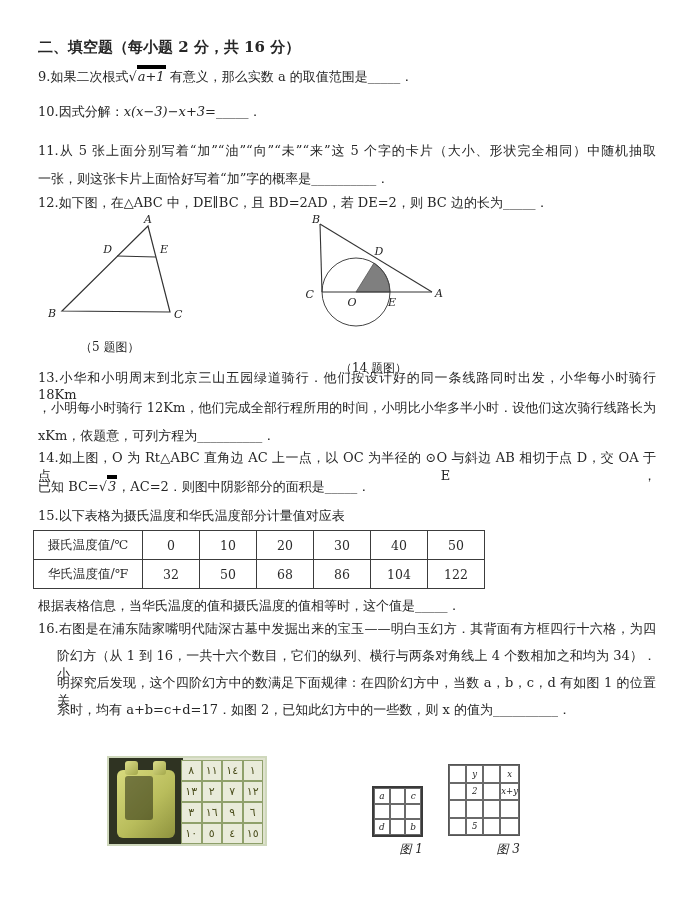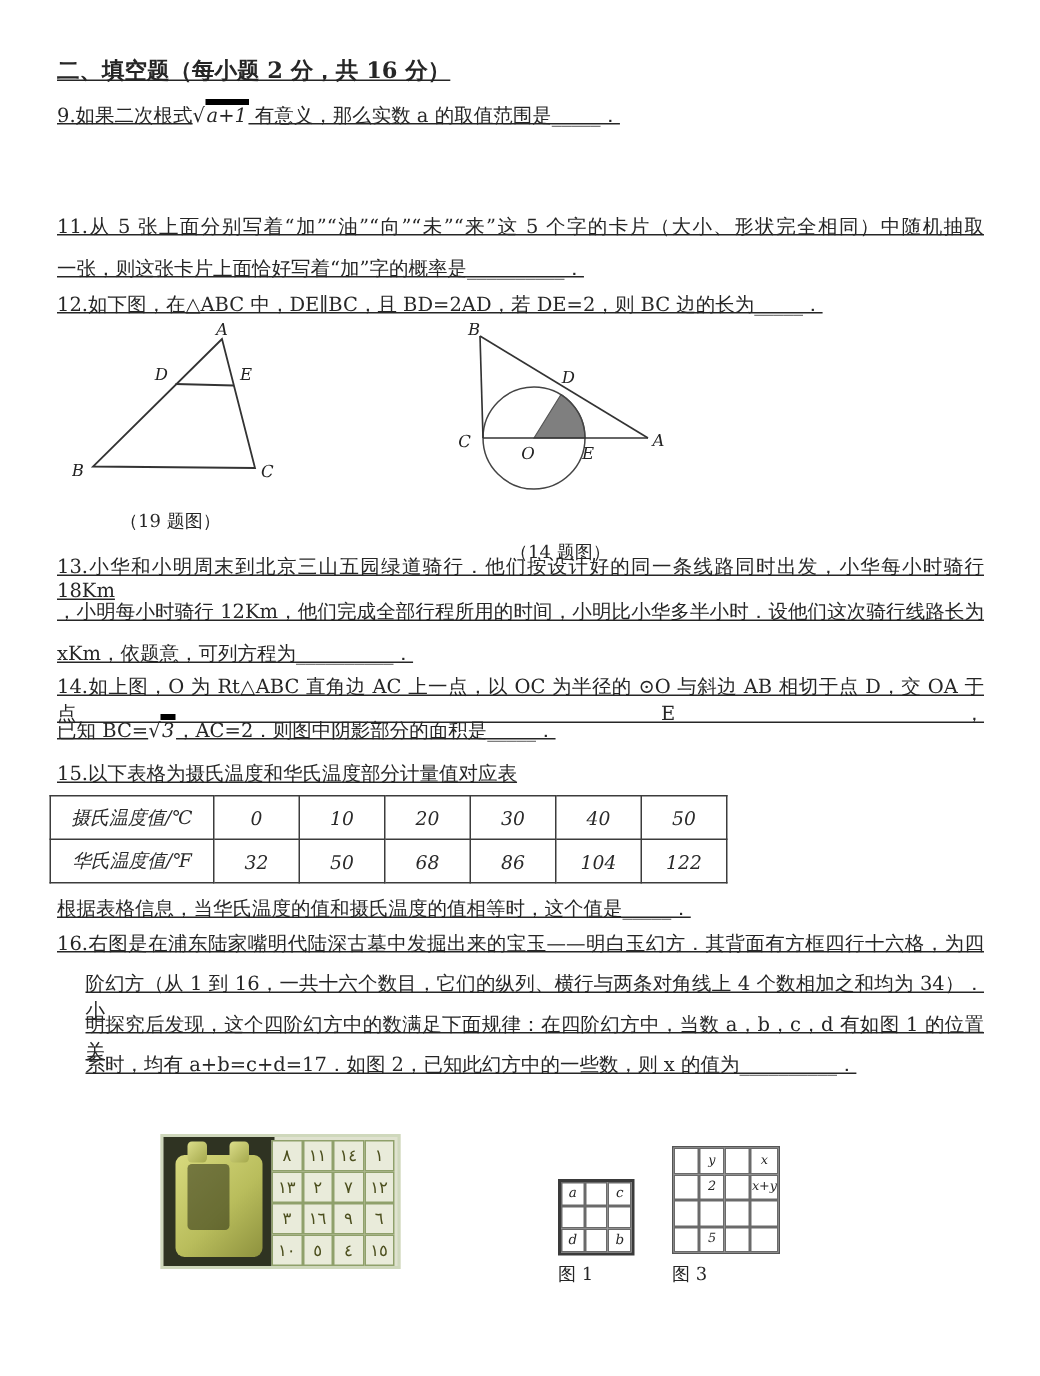--- a/index.html
+++ b/index.html
@@ -1,30 +1,30 @@
 <!DOCTYPE html>
 <html><head>
 <meta charset="utf-8">
 <style>
   html,body { margin:0; padding:0; background:#ffffff; }
   .page {
     position:relative; width:693px; height:917px; background:#ffffff;
     font-family:"DejaVu Serif","Liberation Serif",serif;
     color:#262626; overflow:hidden;
   }
-  .line { position:absolute; left:38px; width:618px; font-size:13px; white-space:nowrap;text-decoration:underline; }
+  .line { position:absolute; left:38px; width:618px; font-size:13px; white-space:nowrap; }
   .just { white-space:normal; text-align:justify; text-align-last:justify; }
   .title { font-weight:bold; font-size:15px; }
   .mathi { font-style:italic; }
   .sqrt { display:inline-block; white-space:nowrap; }
   .sqrt .sign { font-style:normal; }
   .sqrt .body { border-top:4px solid #000000; font-style:italic; padding:0 1px; }
   .caption { position:absolute; font-size:12px; color:#262626; }
   
-  table.temp { position:absolute; left:33px; top:530px; border-collapse:collapse;font-style:italic; }
+  table.temp { position:absolute; left:33px; top:530px; border-collapse:collapse; }
   table.temp td {
     border:1px solid #3c3c3c; height:28px; text-align:center;
     font-size:12.5px; color:#2a2a2a; padding:0 4px;
   }
   table.temp td.hdr { width:100px; }
   table.temp td.val { width:48px; }
   
   .photo { position:absolute; left:107px; top:756px; width:160px; height:90px;
            background:#dfe2cf; border:2px solid #cfd8bc; box-sizing:border-box; }
   .photo-left { position:absolute; left:0; top:0; width:74px; height:100%;
@@ -46,51 +46,54 @@
   .grid3 { position:absolute; left:372px; top:786px; width:51px; height:51px;
            display:grid; grid-template-columns:repeat(3,1fr); grid-template-rows:repeat(3,1fr);
            border:2px solid #3a3a3a; box-sizing:border-box; background:#fff; }
   .grid3 span { border:0.5px solid #6a6a6a; display:flex; align-items:center; justify-content:center;
                 font-size:9px; font-style:italic; }
   .grid4 { position:absolute; left:448px; top:764px; width:72px; height:72px;
            display:grid; grid-template-columns:repeat(4,1fr); grid-template-rows:repeat(4,1fr);
            border:1px solid #555; box-sizing:border-box; background:#fff; }
   .grid4 span { border:0.5px solid #6a6a6a; display:flex; align-items:center; justify-content:center;
                 font-size:8.5px; font-style:italic; }
-  .figcap { position:absolute; font-size:12px; text-align:left; }
+  .figcap { position:absolute; font-size:12px; text-align:right;font-style:italic; }
   svg .lbl { font-family:"DejaVu Serif","Liberation Serif",serif; font-style:italic;
              font-size:11px; fill:#222; }
 </style>
 </head>
 <body>
 
 <div class="page">
 
   <div class="line title" style="top:38px">二、填空题（每小题 2 分，共 16 分）</div>
 
   <div class="line" style="top:68px">
     <span>9.如果二次根式</span><span class="sqrt"><span class="sign">√</span><span class="body">a+1</span></span><span> 有意义，那么实数 a 的取值范围是_____．</span>
   </div>
 
+  <div class="line" style="top:103px">
+    <span>10.因式分解：</span><span class="mathi">x(x−3)−x+3=</span><span>_____．</span>
+  </div>
 
   <div class="line just" style="top:142px">11.从 5 张上面分别写着“加”“油”“向”“未”“来”这 5 个字的卡片（大小、形状完全相同）中随机抽取</div>
   <div class="line" style="top:170px">一张，则这张卡片上面恰好写着“加”字的概率是__________．</div>
 
   <div class="line" style="top:194px">12.如下图，在△ABC 中，DE∥BC，且 BD=2AD，若 DE=2，则 BC 边的长为_____．</div>
 
   <svg style="position:absolute; left:48px; top:214px" width="150" height="126" viewBox="0 0 150 126">
     <polygon points="100,12 14,97 122,98" fill="none" stroke="#333" stroke-width="1.2"></polygon>
     <line x1="69" y1="42" x2="108" y2="43" stroke="#333" stroke-width="1.2"></line>
     <text class="lbl" x="100" y="9" text-anchor="middle">A</text>
     <text class="lbl" x="8" y="103" text-anchor="end">B</text>
     <text class="lbl" x="126" y="104">C</text>
     <text class="lbl" x="64" y="39" text-anchor="end">D</text>
     <text class="lbl" x="112" y="39">E</text>
   </svg>
-  <div class="caption" style="left:80px; top:339px">（19 题图）</div>
+  <div class="caption" style="left:80px; top:339px">（5 题图）</div>
 
   <svg style="position:absolute; left:296px; top:214px" width="152" height="132" viewBox="0 0 152 132">
     <path d="M60,78 L78,49 A34,34 0 0 1 94,78 Z" fill="#7f7f7f" stroke="#555" stroke-width="0.8"></path>
     <circle cx="60" cy="78" r="34" fill="none" stroke="#444" stroke-width="1"></circle>
     <line x1="24" y1="10" x2="26" y2="78" stroke="#333" stroke-width="1.1"></line>
     <line x1="26" y1="78" x2="136" y2="78" stroke="#333" stroke-width="1.1"></line>
     <line x1="24" y1="10" x2="136" y2="78" stroke="#333" stroke-width="1.1"></line>
     <text class="lbl" x="20" y="9" text-anchor="middle">B</text>
     <text class="lbl" x="18" y="84" text-anchor="end">C</text>
     <text class="lbl" x="56" y="92" text-anchor="middle">O</text>

